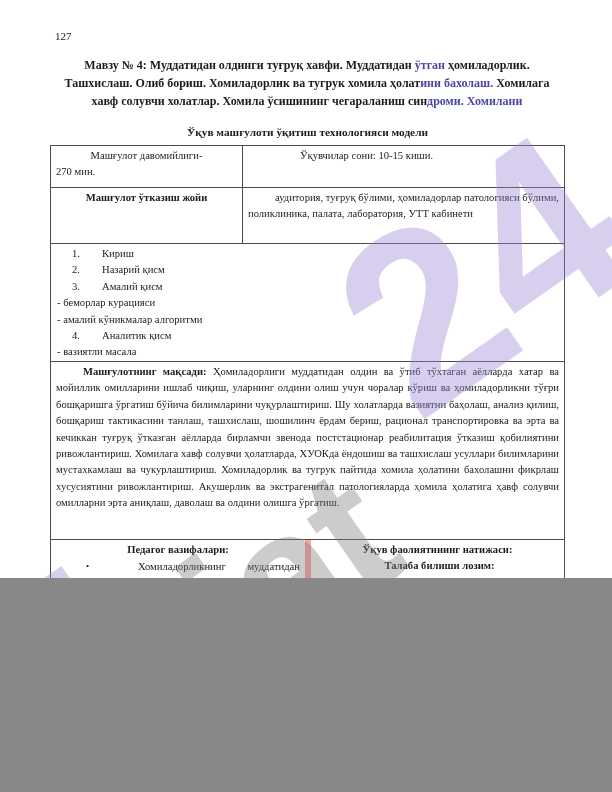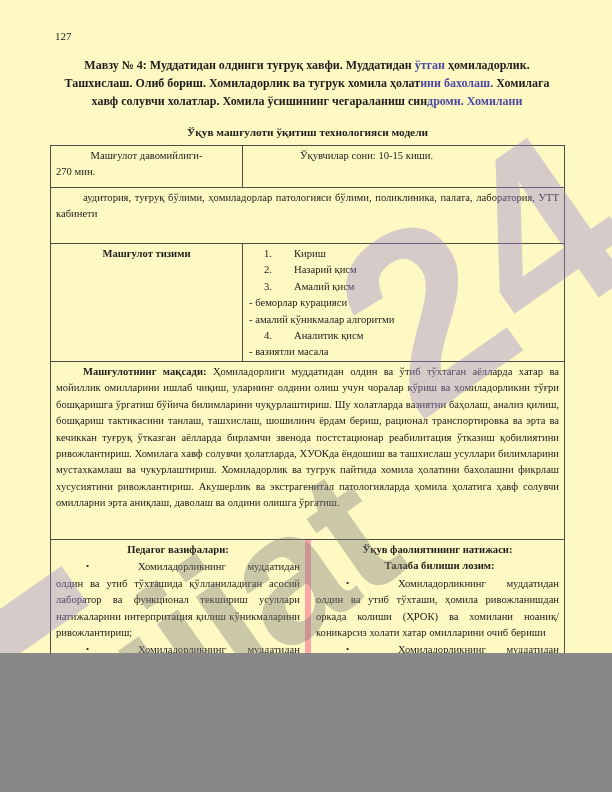--- a/index.html
+++ b/index.html
@@ -1,17 +1,17 @@
 <!DOCTYPE html>
 <html style="--blue: #4a47a3; --wm-purple: rgba(152,128,214,0.38); --wm-gray: rgba(120,120,120,0.38);"><head>
 <meta charset="utf-8">
 <style>
   html,body{margin:0;padding:0;background:#888;}
   .page{
-    position:relative;width:612px;height:653px;margin:0 auto;background:#fef9c3;
+    position:relative;width:612px;height:578px;margin:0 auto;background:#ffffff;
     font-family:"Liberation Serif","DejaVu Serif",serif;color:#1c1c1c;overflow:hidden;
   }
   .page-number{position:absolute;left:55px;top:30px;font-size:11px;}
   .doc-title{position:absolute;left:46px;top:56px;width:522px;text-align:center;
     font-weight:bold;font-size:12px;line-height:18px;}
   .doc-title .blue{color:var(--blue,#4a47a3);}
   .table-caption{position:absolute;left:50px;top:126px;width:515px;text-align:center;
     font-weight:bold;font-size:11.3px;}
   .model-table{position:absolute;left:50px;top:145px;width:515px;border:1px solid #4c4c4c;
     box-sizing:border-box;font-size:10.6px;line-height:16.4px;}
@@ -65,25 +65,25 @@
       <div class="cell cleft">
         <div class="tcenter">Машғулот давомийлиги-</div>
         <div>270 мин.</div>
       </div>
       <div class="cell cright">
         <div class="qty-line">Ўқувчилар сони: 10-15 киши.</div>
       </div>
     </div>
 
     <div class="trow r2">
+      <div class="cell cleft bold tcenter">Машғулот ўтказиш жойи</div>
       <div class="cell cright just ind">аудитория, туғруқ бўлими, ҳомиладорлар патологияси бўлими, поликлиника, палата,  лаборатория, УТТ кабинети</div>
     </div>
 
     <div class="trow r3">
-      <div class="cell cleft bold tcenter">Машғулот тизими</div>
       <div class="cell cright">
           <div class="oli">
             <span class="n">1.</span>
             <span>Кириш</span>
           </div>
           <div class="oli">
             <span class="n">2.</span>
             <span>Назарий қисм</span>
           </div>
           <div class="oli">

